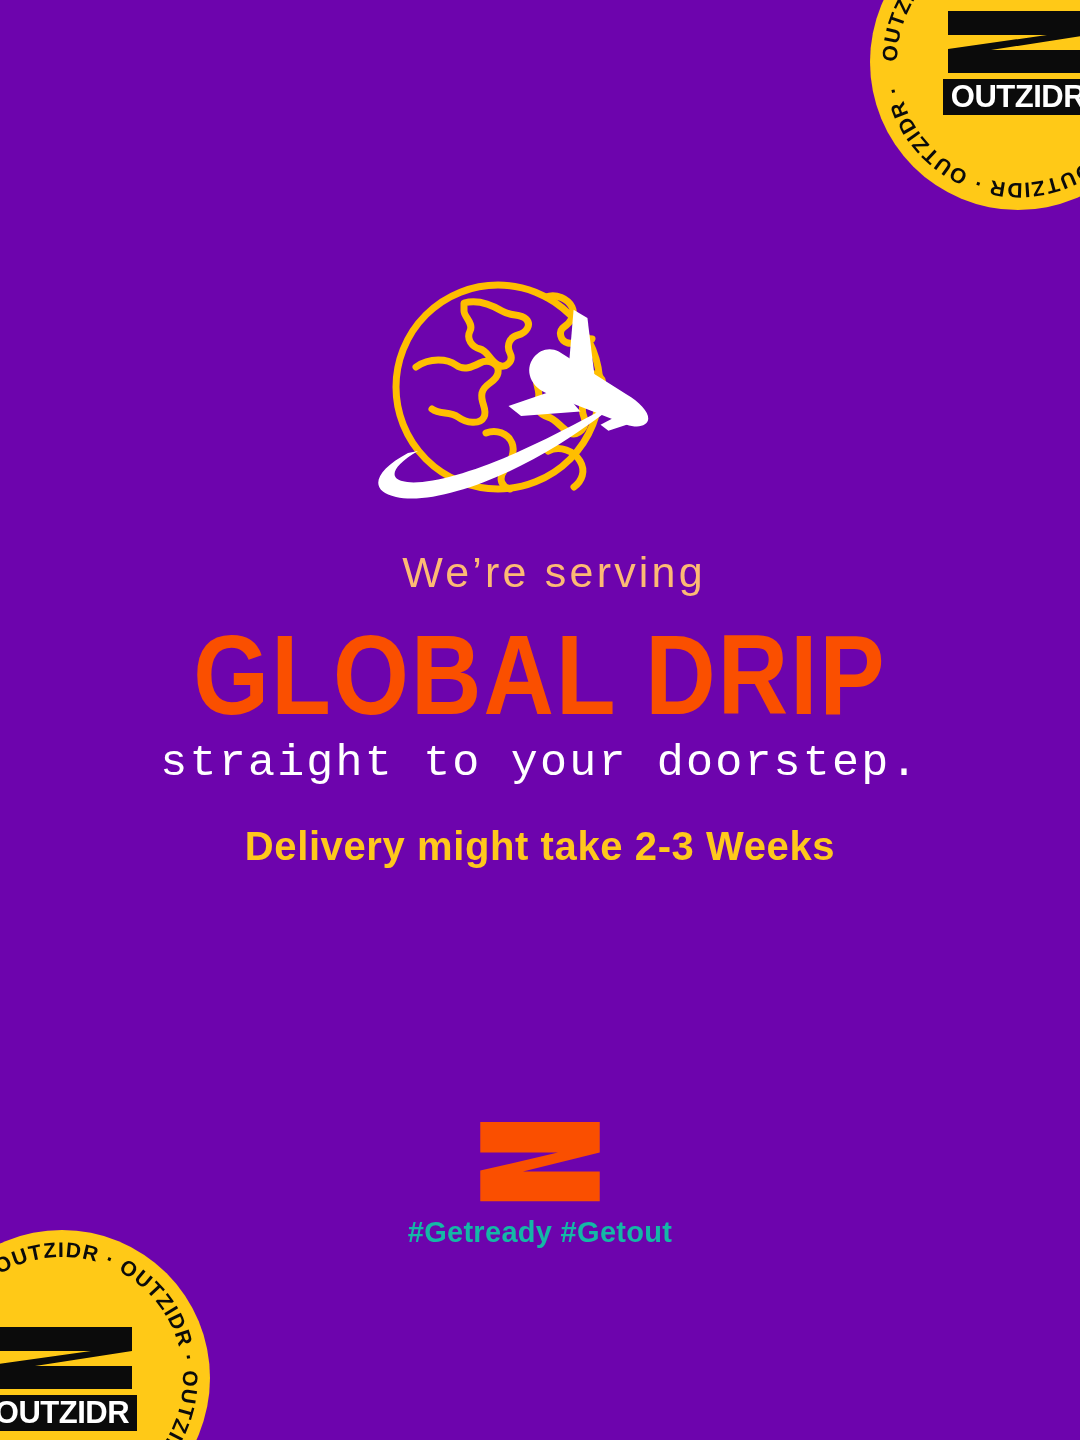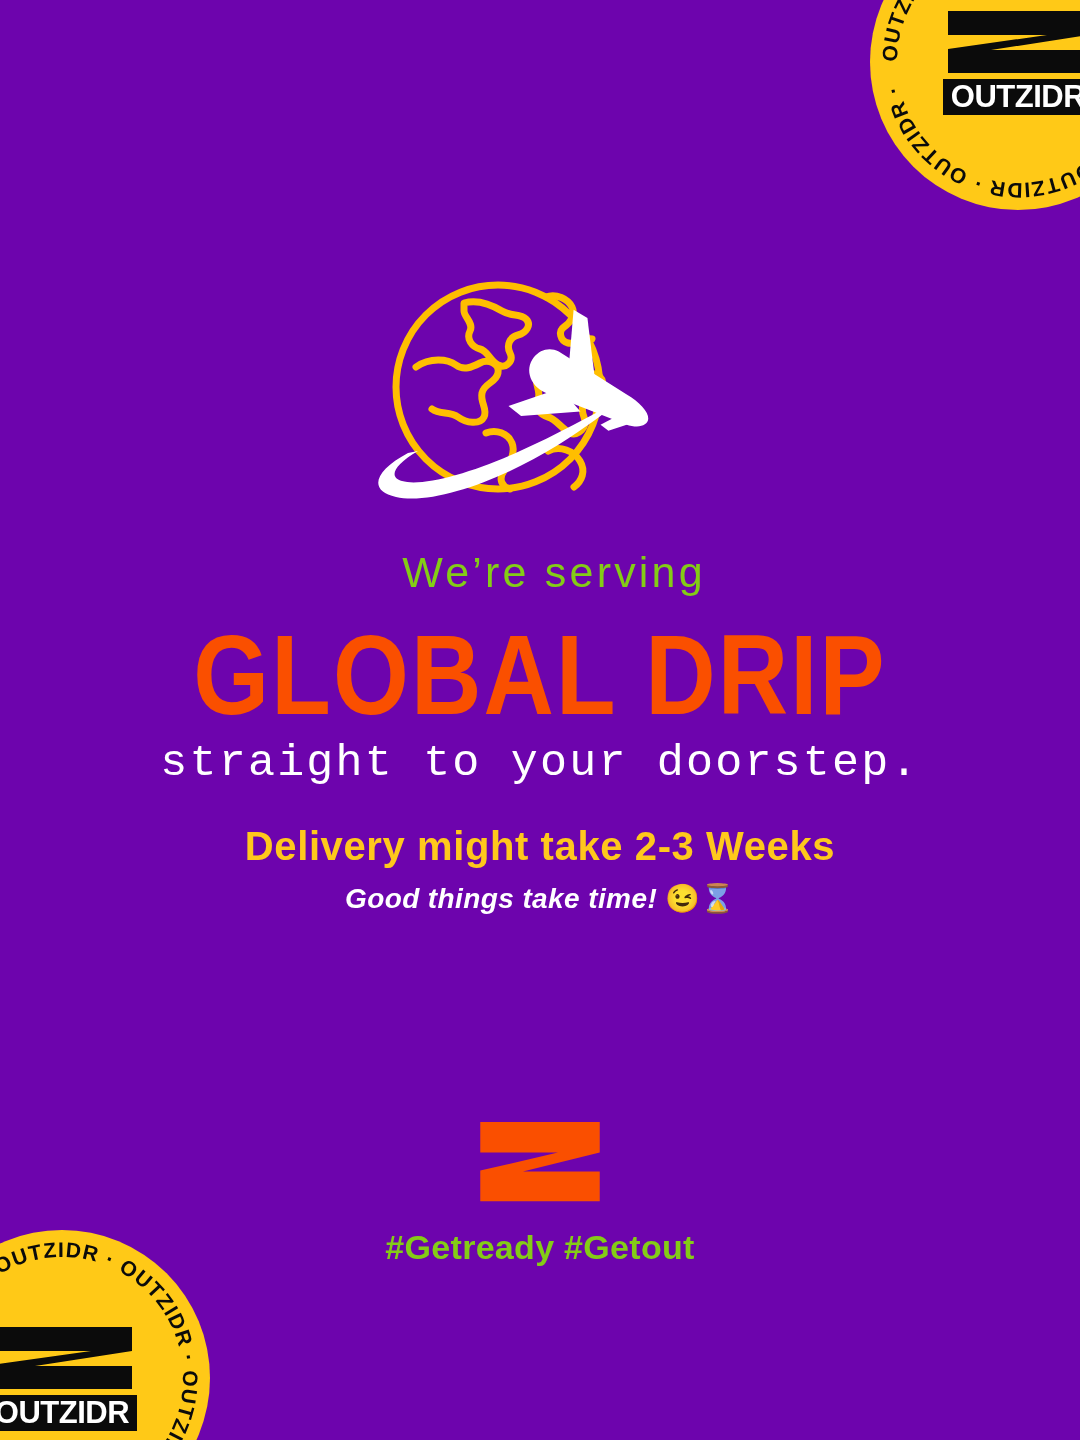--- a/index.html
+++ b/index.html
@@ -68,21 +68,21 @@
   .globe-svg { width:100%; height:100%; display:block; }
 
   
   .copy {
     position:absolute;
     left:0; right:0;
     top:548px;
     text-align:center;
   }
   .line-serving {
-    color:#84cc16;
+    color:#fdba74;
     font-size:43px;
     font-weight:400;
     letter-spacing:3.2px;
     line-height:1.15;
     padding-left:28px;
   }
   .line-global {
     color:#FA4F00;
     font-size:92px;
     font-weight:bold;
@@ -129,23 +129,23 @@
 
   
   .footer {
     position:absolute;
     left:0; right:0;
     top:1120px;
     text-align:center;
   }
   .brand-z { width:128px; height:84px; display:block; margin:0 auto; }
   .hashtags {
-    margin-top:24px;
-    color:#84cc16;
-    font-size:34px;
+    margin-top:12px;
+    color:#14b8a6;
+    font-size:29px;
     font-weight:bold;
     letter-spacing:0.3px;
   }
 </style>
 </head>
 <body>
 
 <div id="poster">
 
   <div class="sticker sticker-tr">
@@ -213,24 +213,20 @@
   </div>
 
   <div class="copy">
     <div class="line-serving">We’re serving</div>
     <div class="line-global">GLOBAL DRIP</div>
     <div class="line-doorstep">straight to your doorstep.</div>
   </div>
 
   <div class="delivery">
     <div class="delivery-main">Delivery might take 2-3 Weeks</div>
-    <div class="delivery-sub">
-      <span>Good things take time!</span>
-      <span class="emoji">😉</span><span class="emoji">⌛</span>
-    </div>
   </div>
 
   <div class="footer">
     <svg class="brand-z" viewBox="0 0 150 98">
       <polygon points="5,2 145,2 145,38 55,60 145,60 145,95 5,95 5,59 96,38 5,38" fill="#FA4F00"></polygon>
     </svg>
     <div class="hashtags">#Getready #Getout</div>
   </div>
 
 </div>

